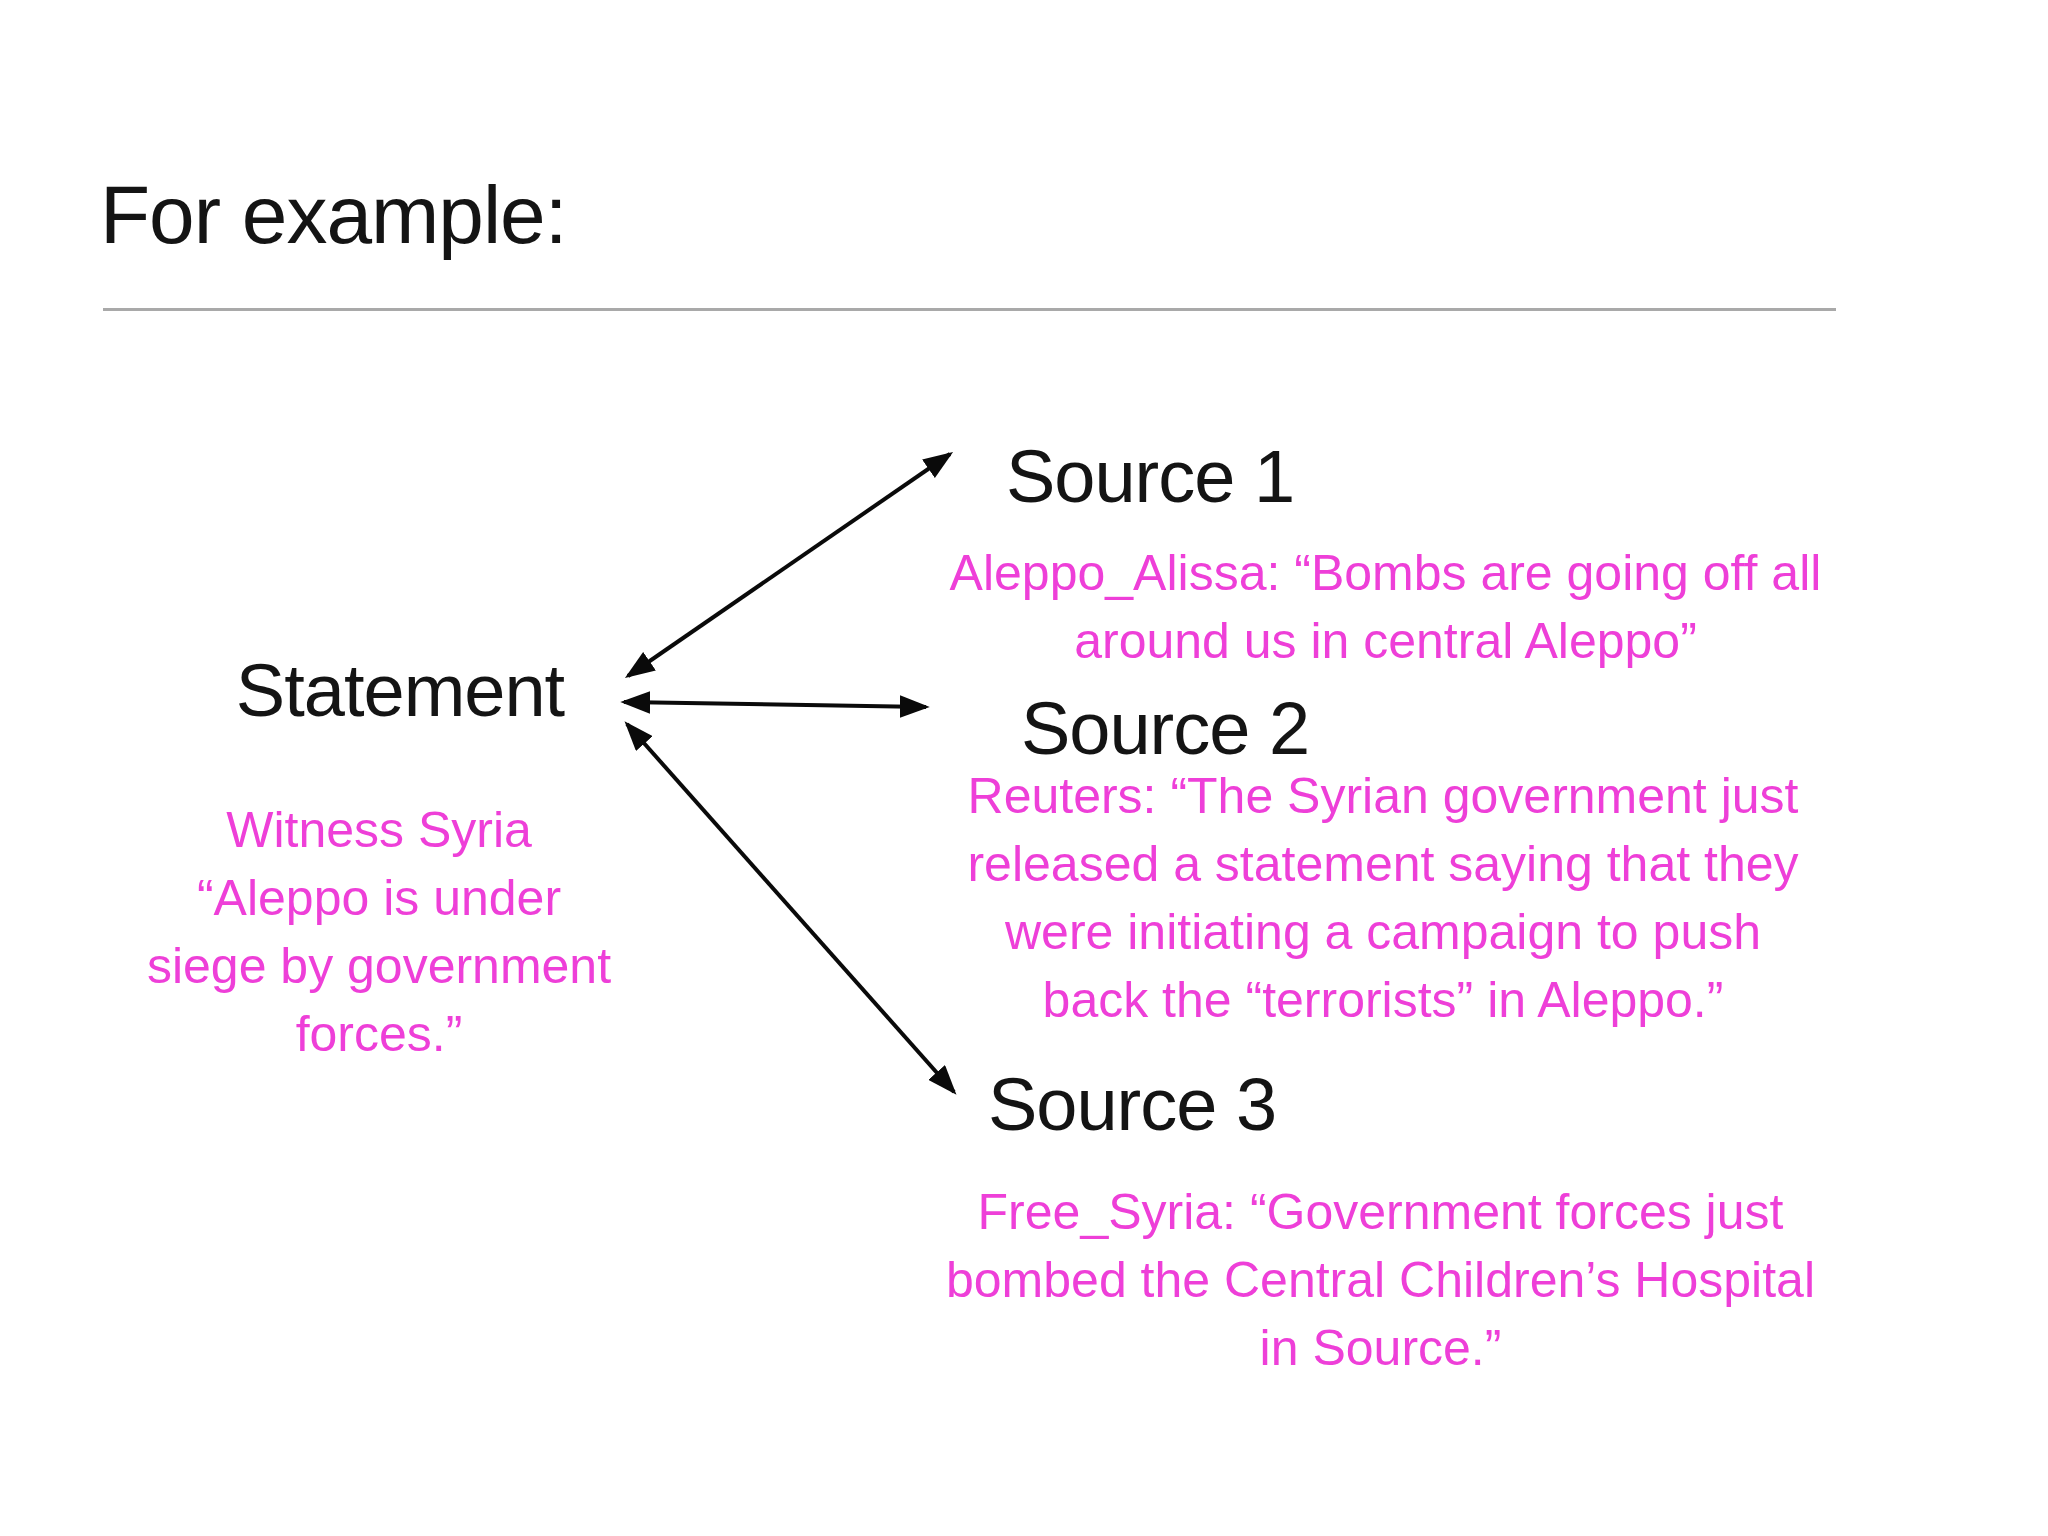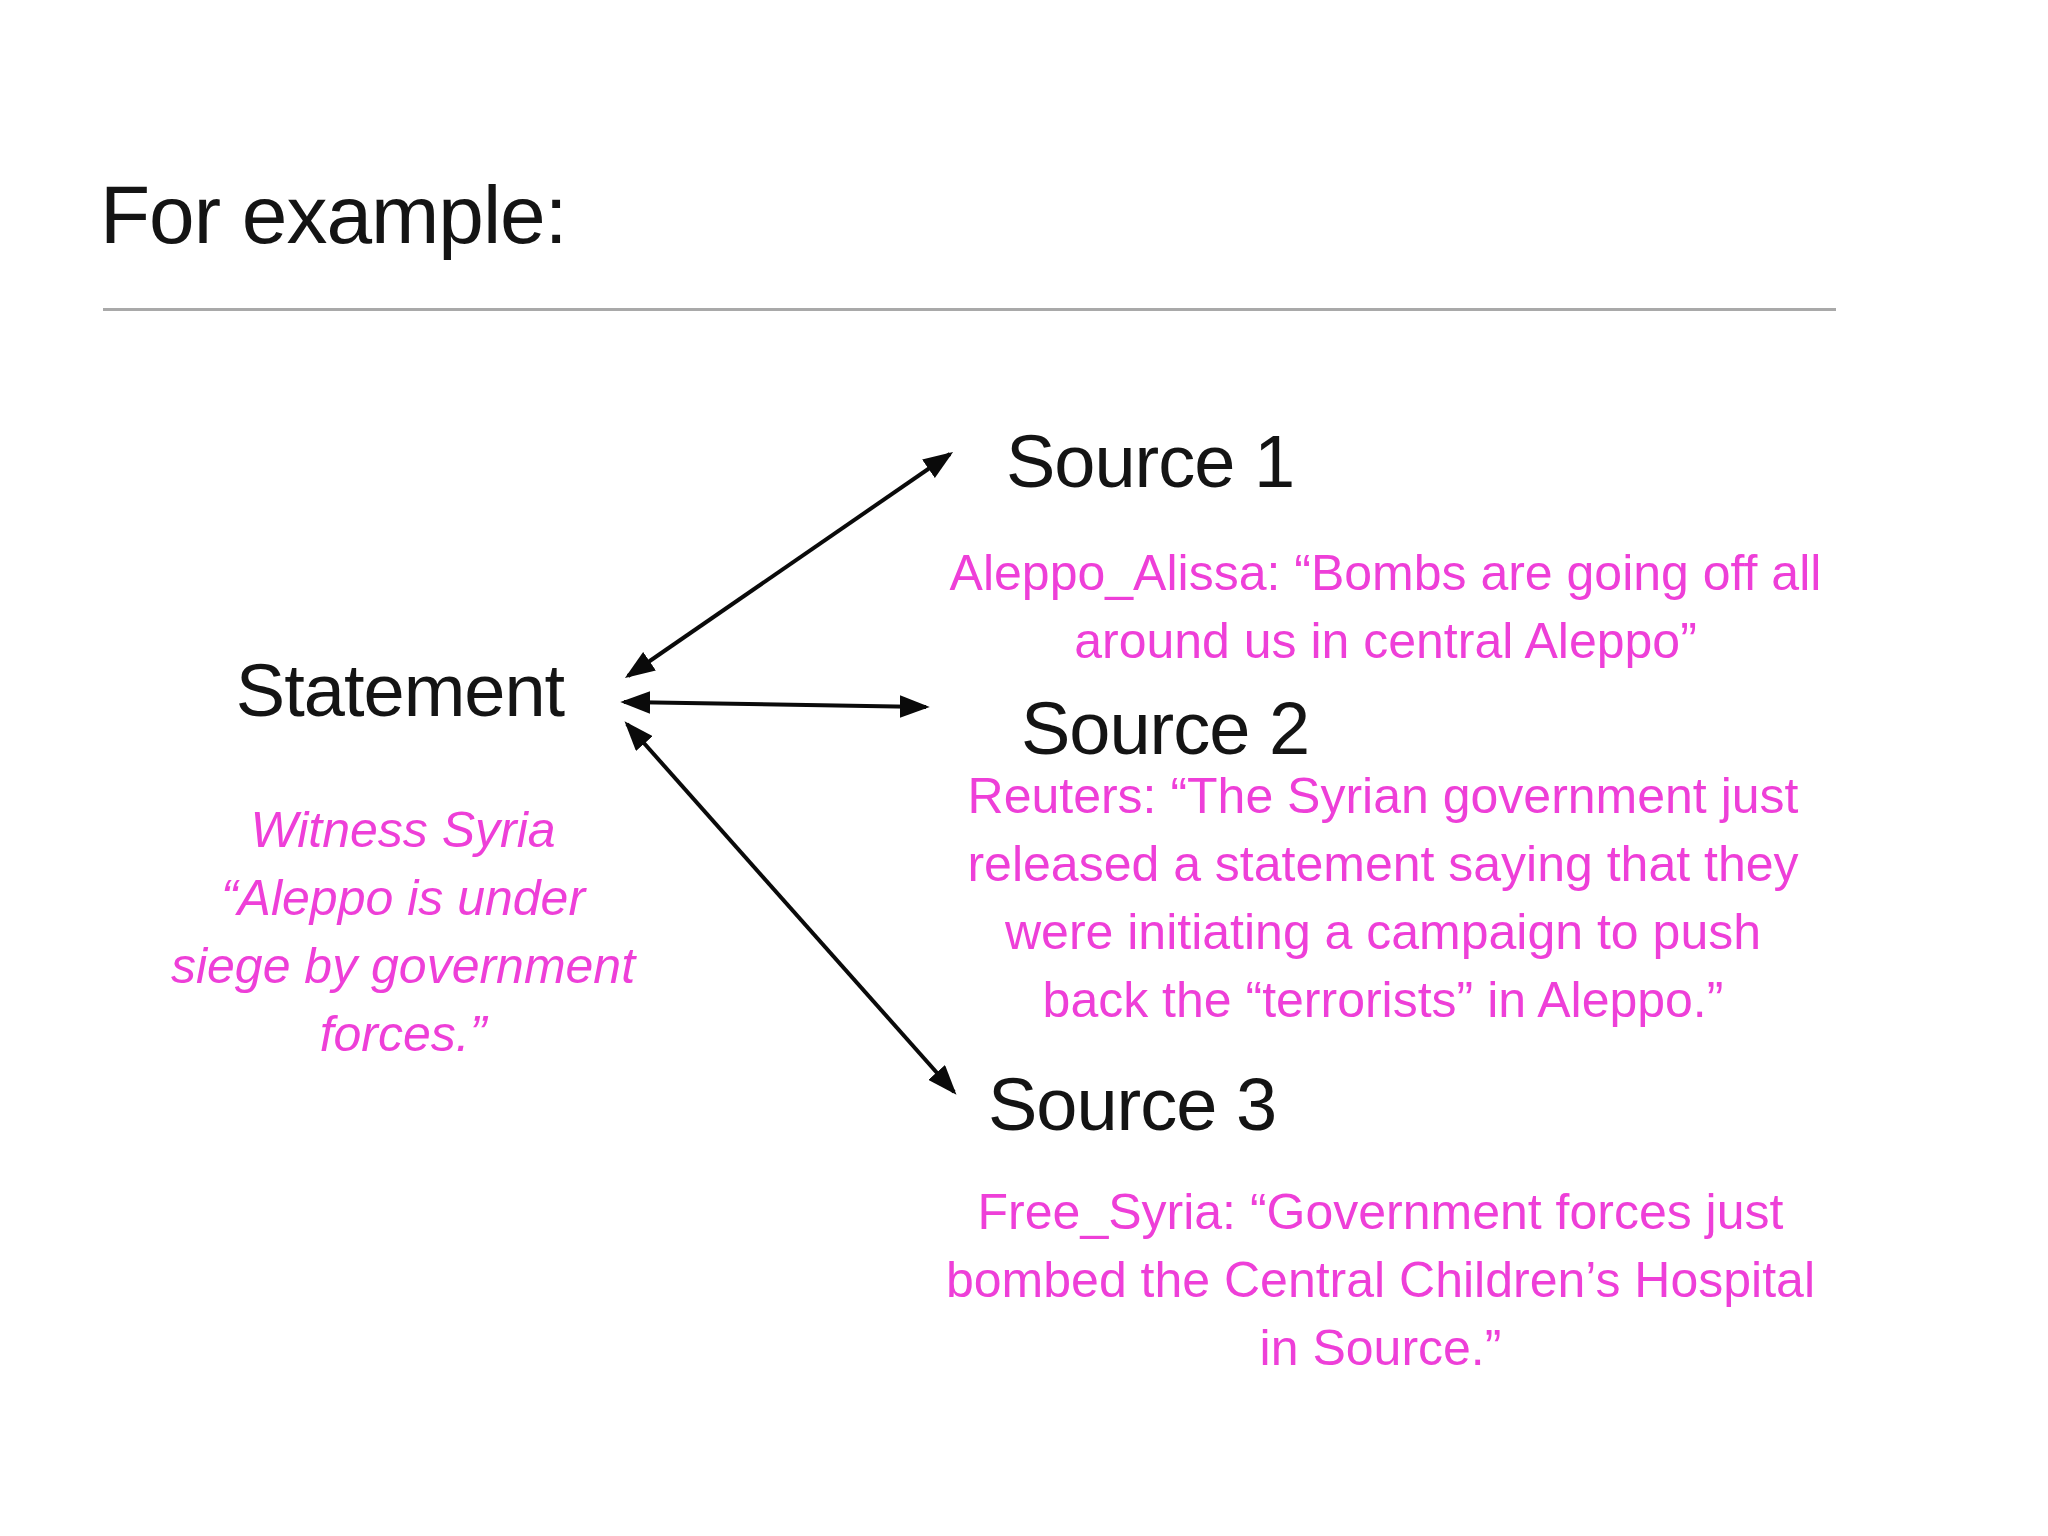--- a/index.html
+++ b/index.html
@@ -46,22 +46,22 @@
   }
   .quote {
     position: absolute;
     font-size: 50px;
     line-height: 68px;
     font-weight: 400;
     text-align: center;
   }
   .quote .line { display: block; }
   .statement-label { left: 150px; top: 648px; width: 500px; }
-  .statement-quote { left: 108px; top: 796px; width: 590px; font-style: italic; }
-  .source1-label { left: 900px; top: 419px; width: 500px; }
+  .statement-quote { left: 84px; top: 796px; width: 590px; }
+  .source1-label { left: 900px; top: 434px; width: 500px; }
   .source1-quote { left: 878px; top: 539px; width: 1015px; }
   .source2-label { left: 915px; top: 664px; width: 500px; margin-top: 22px; }
   .source2-quote { left: 878px; top: 762px; width: 1010px; }
   .source3-label { left: 882px; top: 1062px; width: 500px; }
   .source3-quote { left: 858px; top: 1170px; width: 1045px; }
   .arrows {
     position: absolute;
     left: 0;
     top: 0;
     width: 2048px;

